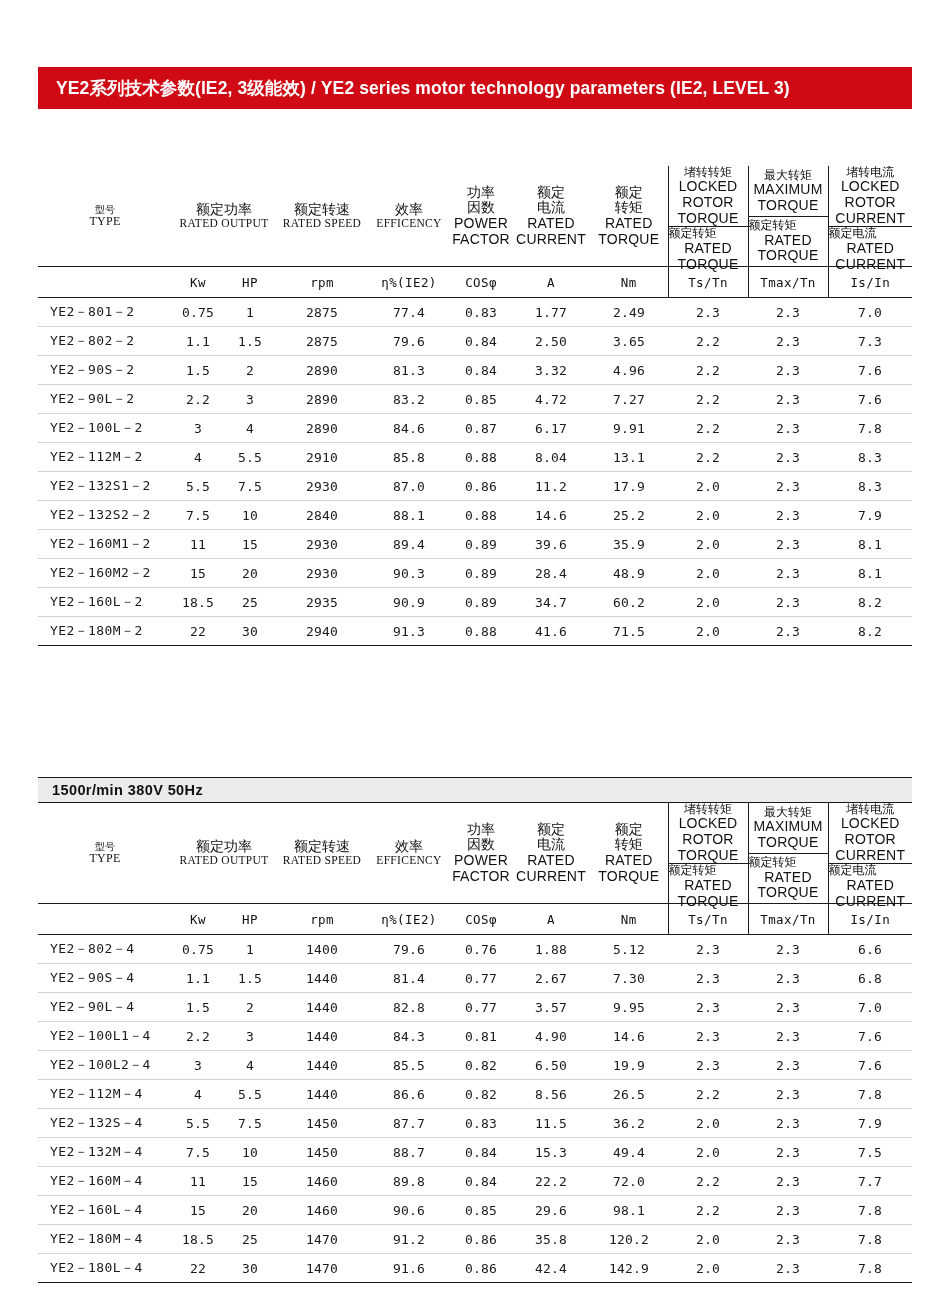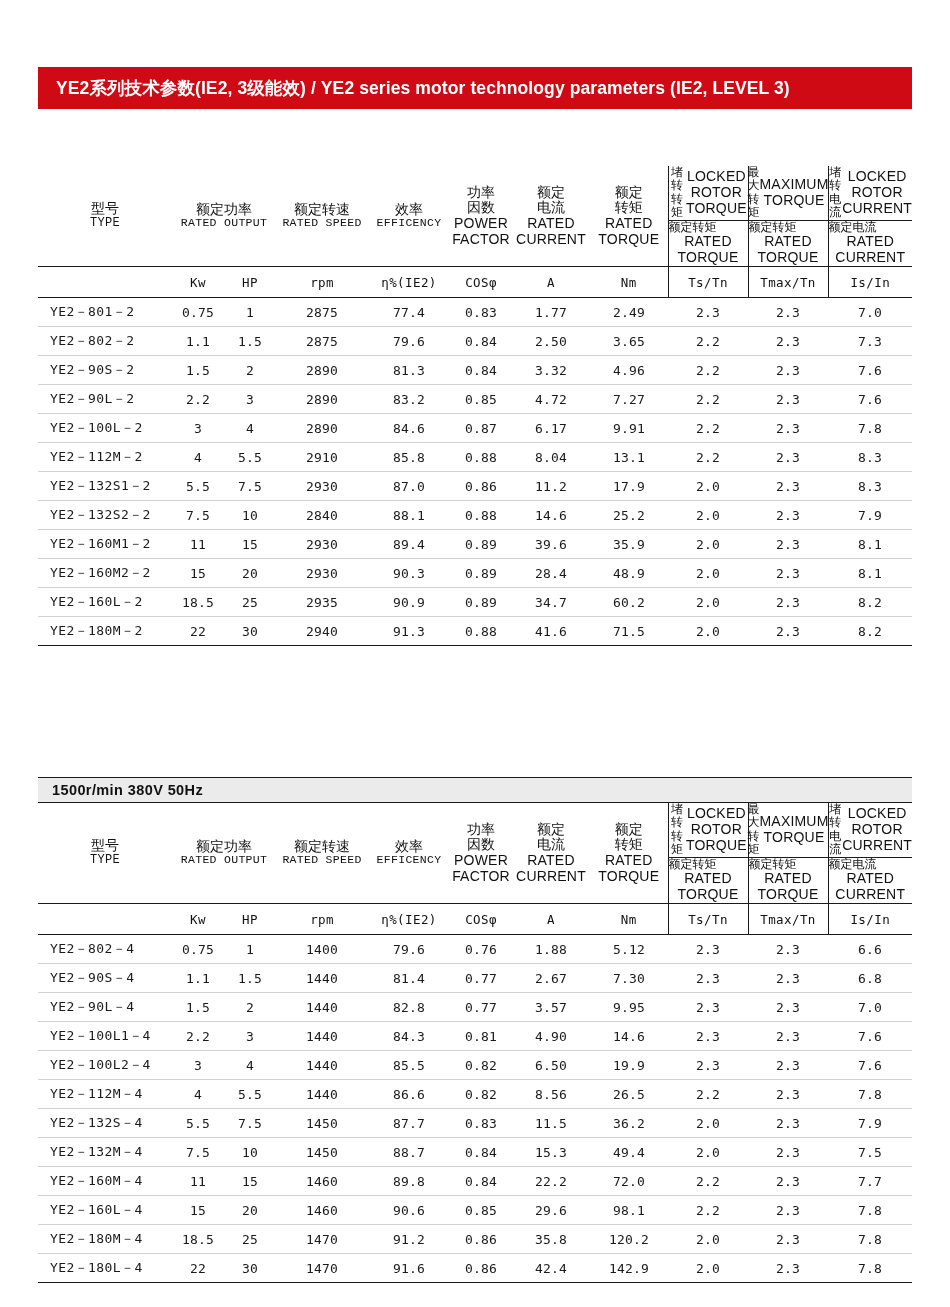--- a/index.html
+++ b/index.html
@@ -105,52 +105,53 @@
   .hdr-cn {
     font-size: 14px;
     color: #111;
     display: block;
   }
   .hdr-en {
     font-size: 11.5px;
     color: #111;
     display: block;
     letter-spacing: 0.3px;
-    font-family: Liberation Mono, monospace;
+    font-family: Liberation Serif, serif;
   }
   .hdr-en-sm {
     font-size: 14px;
     color: #111;
     display: block;
     letter-spacing: 0.2px;
     font-family: Liberation Sans, sans-serif;
     line-height: 1.12;
   }
   .hdr-cn-sm {
     font-size: 12px;
     color: #111;
     display: block;
   }
-  .type-cell .hdr-cn { font-size: 14px; }
+  .type-cell .hdr-cn { font-size: 10px; }
   .type-cell .hdr-en { font-size: 12px; }
 
   
   .ratio-head {
     border-left: 1px solid #1a1a1a;
     padding: 0 !important;
   }
   .ratio-inner {
     display: flex;
     flex-direction: column;
     height: 100px;
     box-sizing: border-box;
   }
   .ratio-top {
     flex: 0 0 50px;
     display: flex;
+    flex-direction: column;
     align-items: center;
     justify-content: center;
     border-bottom: 1px solid #1a1a1a;
   }
   .ratio-bot {
     flex: 1 1 auto;
     display: flex;
     flex-direction: column;
     align-items: flex-start;
     justify-content: center;

